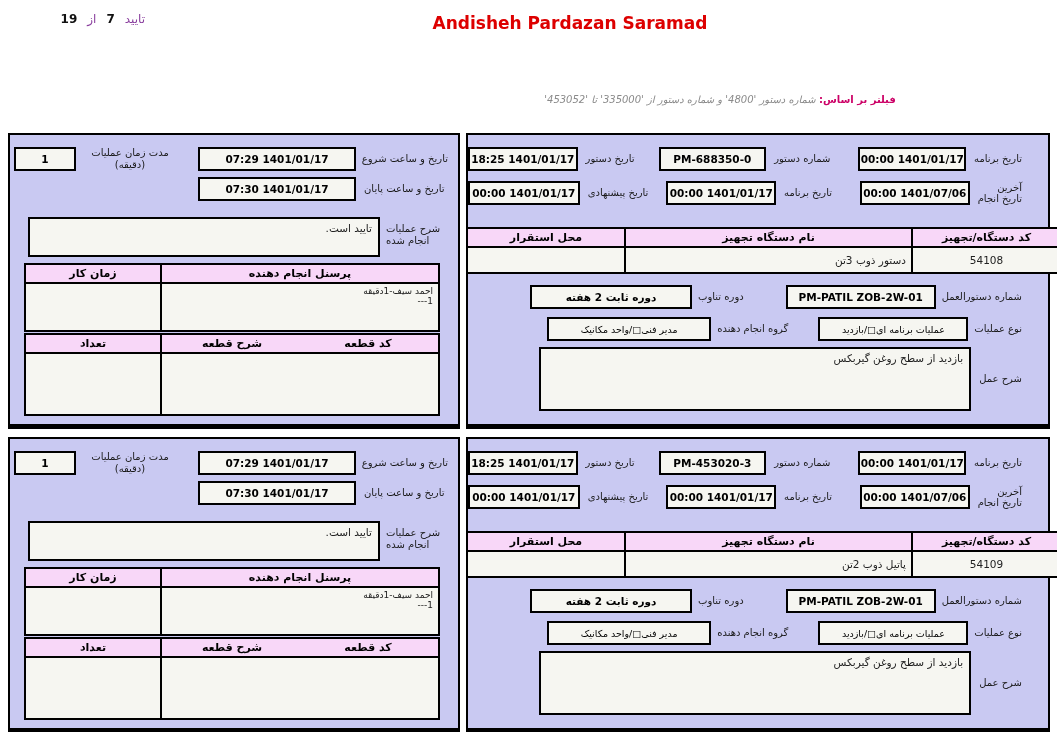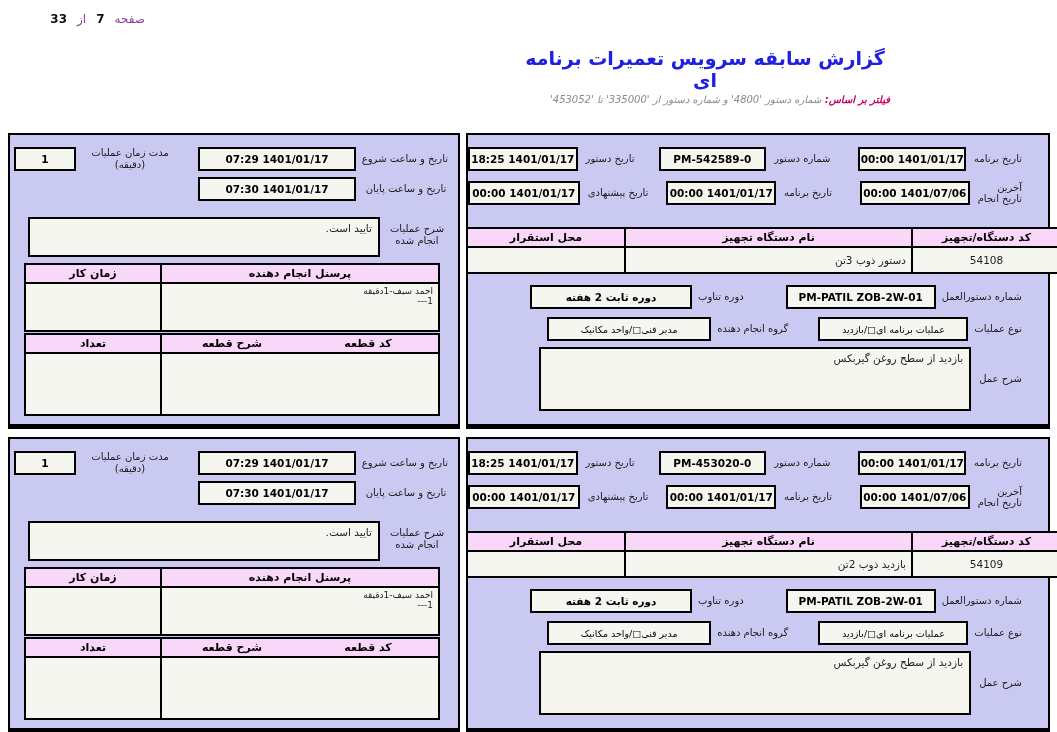--- a/index.html
+++ b/index.html
@@ -9,32 +9,32 @@
   
   .pageno{position:absolute;top:12px;left:15px;width:130px;direction:rtl;font-size:12px;
           display:flex;gap:10px;justify-content:flex-start;}
   .pageno .w{color:#8a3f9e;}
   .pageno .n{color:#111;font-weight:bold;}
   .title{position:absolute;top:13px;left:420px;width:300px;text-align:center;
          color:#dd0000;font-weight:bold;font-size:17px;}
   .subtitle{position:absolute;top:47px;left:520px;width:370px;text-align:center;direction:rtl;
             color:#2020e0;font-weight:bold;font-size:19px;}
   .filter{position:absolute;top:94px;left:530px;width:380px;text-align:center;direction:rtl;font-size:10px;}
-  .filter .flabel{color:#cc0066;font-weight:bold;font-style:italic;}
+  .filter .flabel{color:#cc0066;font-weight:bold;}
   .filter .ftext{color:#8a8a8a;font-style:italic;}
 
   
   .record{position:absolute;left:8px;width:1042px;height:296px;}
   .half{position:absolute;top:0;height:296px;background:#c9c9f2;border:2px solid #000;
         border-bottom-width:5px;box-sizing:border-box;}
   .halfL{left:0;width:452px;}
   .halfR{left:458px;width:584px;}
 
   .row{position:absolute;left:0;right:0;display:flex;direction:rtl;align-items:center;}
-  .lbl{font-size:10px;color:#1a1a1a;line-height:1.15;text-align:center;white-space:nowrap;}
+  .lbl{font-size:10px;color:#1a1a1a;line-height:1.15;text-align:left;white-space:nowrap;}
   .lbl2{font-size:10px;color:#1a1a1a;line-height:1.2;text-align:center;}
   .fbox{background:#f6f6f1;border:2px solid #000;height:20px;box-sizing:content-box;
         display:flex;align-items:center;justify-content:center;
         font-size:10.5px;font-weight:bold;color:#000;white-space:nowrap;}
   .bigbox{background:#f6f6f1;border:2px solid #000;box-sizing:border-box;direction:rtl;
           font-size:10.5px;color:#222;padding:3px 6px;text-align:right;}
 
   table.tbl{border-collapse:collapse;direction:rtl;table-layout:fixed;}
   .tbl th{background:#f8d7f8;border:2px solid #000;font-size:11px;font-weight:bold;color:#000;
           padding:2px;text-align:center;}
@@ -43,26 +43,26 @@
   .splitHead{display:flex;direction:rtl;}
   .splitHead span{flex:1;text-align:center;}
   .num-ltr{direction:ltr;display:block;text-align:right;}
 </style>
 </head>
 <body>
 
 <div id="page">
 
   <div class="pageno">
-    <span class="w">صفحه</span>
+    <span class="w">تایید</span>
     <span class="n">7</span>
     <span class="w">از</span>
-    <span class="n">33</span>
-  </div>
-  <div class="subtitle">گزارش سابقه سرویس تعمیرات برنامه ای</div>
+    <span class="n">19</span>
+  </div>
+  <div class="title">Andisheh Pardazan Saramad</div>
   <div class="filter">
     <span class="flabel">فیلتر بر اساس:</span>
     <span class="ftext">شماره دستور '4800' و شماره دستور از '335000' تا '453052'</span>
   </div>
 
   <div class="record" style="top:133px;">
 
     <div class="half halfL">
       <div class="row" style="top:12px;padding-right:10px;gap:8px;">
         <span class="lbl" style="width:84px;">تاریخ و ساعت شروع</span>
@@ -118,21 +118,21 @@
         </tr>
       </tbody>
         </table>
     </div>
 
     <div class="half halfR">
       <div class="row" style="top:12px;padding-right:26px;">
         <span class="lbl">تاریخ برنامه</span>
         <span class="fbox" style="width:106px;margin-right:8px;">1401/01/17 00:00</span>
         <span class="lbl" style="margin-right:28px;">شماره دستور</span>
-        <span class="fbox" style="width:106px;margin-right:8px;">PM-542589-0</span>
+        <span class="fbox" style="width:106px;margin-right:8px;">PM-688350-0</span>
         <span class="lbl" style="margin-right:24px;">تاریخ دستور</span>
         <span class="fbox" style="width:108px;margin-right:8px;">1401/01/17 18:25</span>
       </div>
       <div class="row" style="top:46px;padding-right:26px;">
         <span class="lbl" style="text-align:right;">
           <span>آخرین</span><br>
           <span>تاریخ انجام</span>
         </span>
         <span class="fbox" style="width:106px;margin-right:8px;">1401/07/06 00:00</span>
         <span class="lbl" style="margin-right:28px;">تاریخ برنامه</span>
@@ -232,21 +232,21 @@
         </tr>
       </tbody>
         </table>
     </div>
 
     <div class="half halfR">
       <div class="row" style="top:12px;padding-right:26px;">
         <span class="lbl">تاریخ برنامه</span>
         <span class="fbox" style="width:106px;margin-right:8px;">1401/01/17 00:00</span>
         <span class="lbl" style="margin-right:28px;">شماره دستور</span>
-        <span class="fbox" style="width:106px;margin-right:8px;">PM-453020-0</span>
+        <span class="fbox" style="width:106px;margin-right:8px;">PM-453020-3</span>
         <span class="lbl" style="margin-right:24px;">تاریخ دستور</span>
         <span class="fbox" style="width:108px;margin-right:8px;">1401/01/17 18:25</span>
       </div>
       <div class="row" style="top:46px;padding-right:26px;">
         <span class="lbl" style="text-align:right;">
           <span>آخرین</span><br>
           <span>تاریخ انجام</span>
         </span>
         <span class="fbox" style="width:106px;margin-right:8px;">1401/07/06 00:00</span>
         <span class="lbl" style="margin-right:28px;">تاریخ برنامه</span>
@@ -257,21 +257,21 @@
 
       <table class="tbl" style="position:absolute;top:92px;left:-2px;width:584px;">
         <tbody>
             <tr>
           <th style="width:143px;">کد دستگاه/تجهیز</th>
           <th style="width:281px;">نام دستگاه تجهیز</th>
           <th style="width:152px;">محل استقرار</th>
         </tr>
         <tr>
           <td style="height:20px;font-size:10.5px;text-align:center;vertical-align:middle;">54109</td>
-          <td style="font-size:10.5px;vertical-align:middle;">بازدید ذوب 2تن</td>
+          <td style="font-size:10.5px;vertical-align:middle;">پاتیل ذوب 2تن</td>
           <td></td>
         </tr>
       </tbody>
         </table>
 
       <div class="row" style="top:150px;padding-right:26px;">
         <span class="lbl">شماره دستورالعمل</span>
         <span class="fbox" style="width:146px;margin-right:6px;">PM-PATIL ZOB-2W-01</span>
         <span class="lbl" style="margin-right:42px;">دوره تناوب</span>
         <span class="fbox" style="width:158px;margin-right:6px;">دوره ثابت 2 هفته</span>

